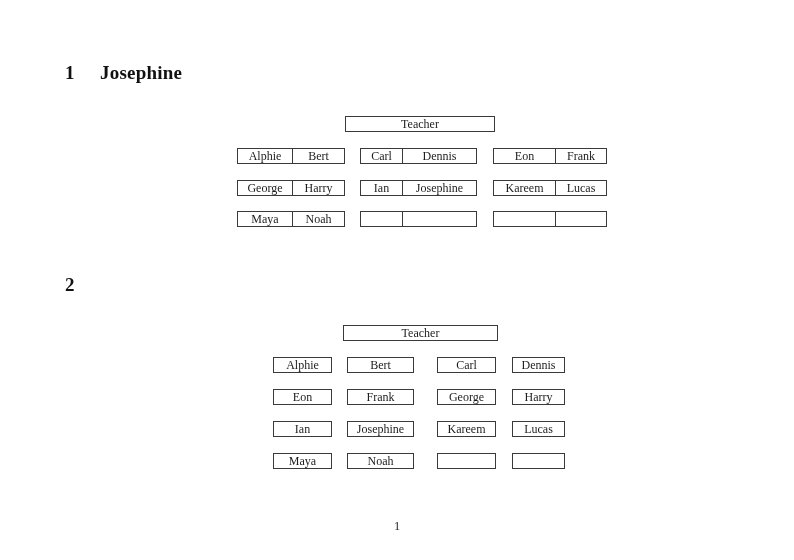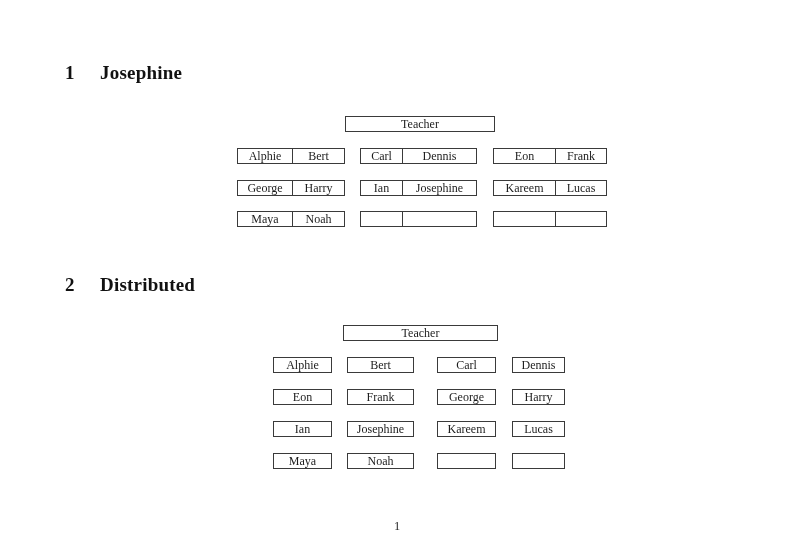--- a/index.html
+++ b/index.html
@@ -102,21 +102,20 @@
         <div class="cell rest"></div>
       </div>
       <div class="box desk" style="left: 468px; top: 203px; width: 114px;">
         <div class="cell first" style="width: 62px;"></div>
         <div class="cell rest"></div>
       </div>
     </div>
 
   <div class="heading" style="top:274px;">
     <span class="sec-num">2</span>
-    <span class="sec-title">Distributed</span>
   </div>
 
   <div class="diagram">
       <div class="box" style="left: 318px; top: 317px; width: 155px;">Teacher</div>
       <div class="box" style="left: 248px; top: 349px; width: 59px;">Alphie</div>
       <div class="box" style="left: 322px; top: 349px; width: 67px;">Bert</div>
       <div class="box" style="left: 412px; top: 349px; width: 59px;">Carl</div>
       <div class="box" style="left: 487px; top: 349px; width: 53px;">Dennis</div>
       <div class="box" style="left: 248px; top: 381px; width: 59px;">Eon</div>
       <div class="box" style="left: 322px; top: 381px; width: 67px;">Frank</div>

